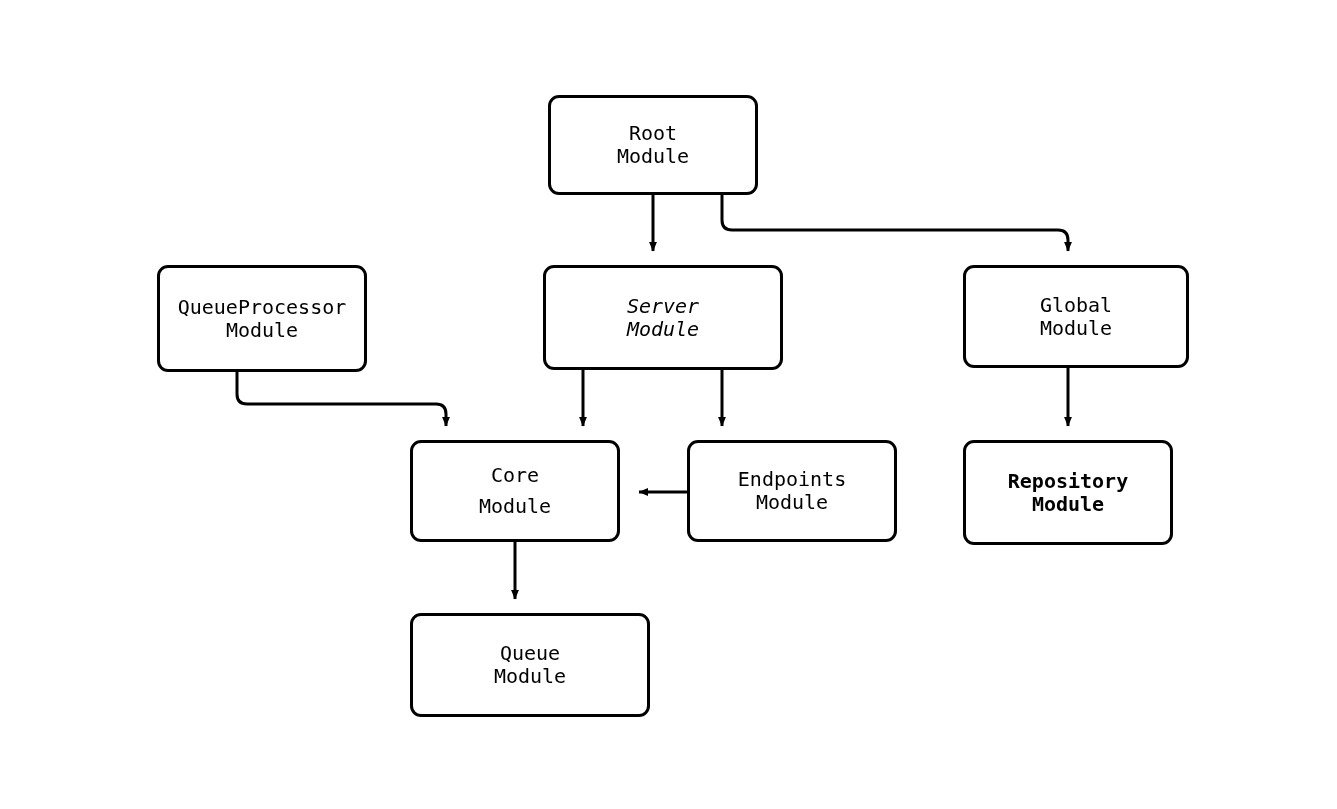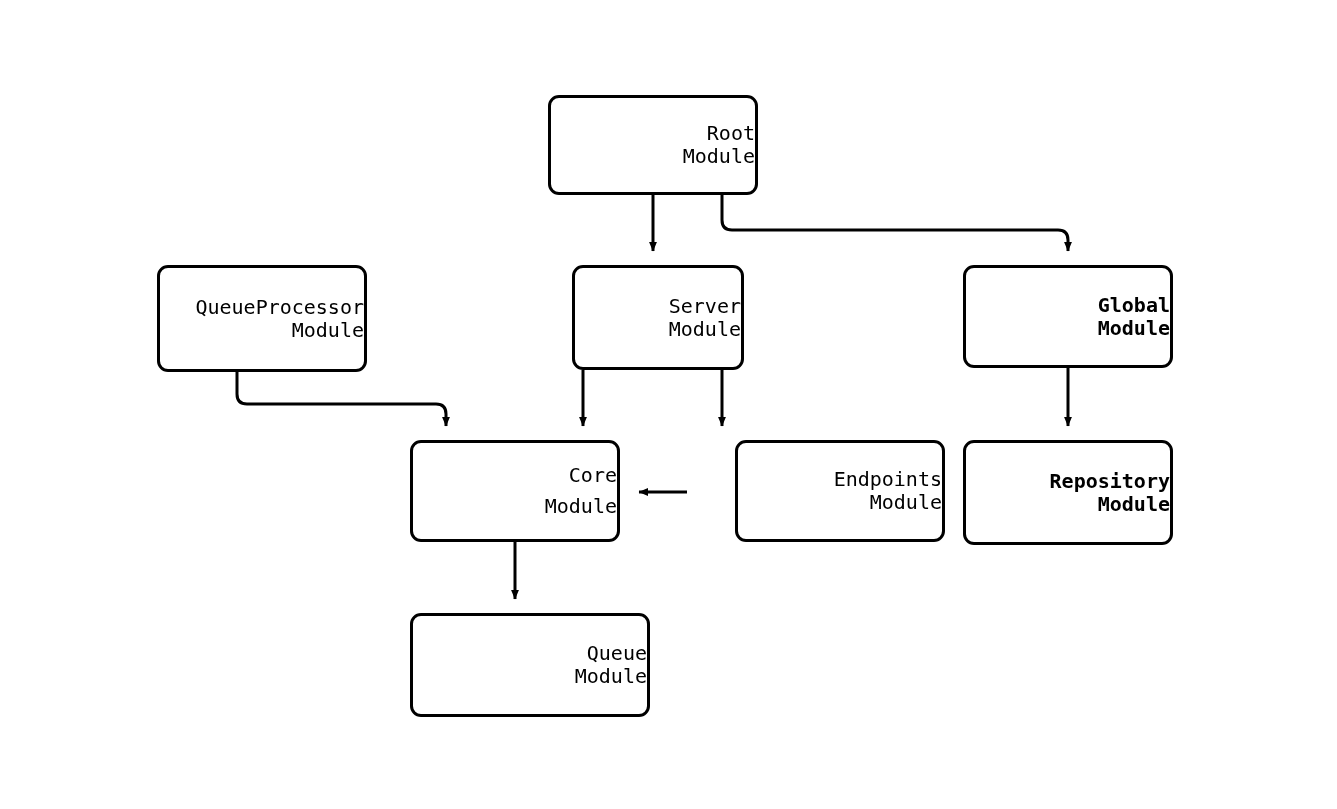--- a/index.html
+++ b/index.html
@@ -28,21 +28,21 @@
     height: 809px;
   }
   .node {
     position: absolute;
     box-sizing: border-box;
     background: #ffffff;
     border: 3px solid #000000;
     border-radius: 11px;
     display: flex;
     flex-direction: column;
-    align-items: flex-end;
+    align-items: center;
     justify-content: center;
     z-index: 2;
   }
   .node-line {
     font-family: "DejaVu Sans Mono", "Liberation Mono", monospace;
     font-size: 20px;
     line-height: 23px;
     color: #000000;
     white-space: pre;
     letter-spacing: 0px;
@@ -75,36 +75,36 @@
   <div class="node" style="left: 548px; top: 95px; width: 210px; height: 100px; border-color: rgb(0, 0, 0); color: rgb(0, 0, 0);">
     <span class="node-line">Root</span>
     <span class="node-line">Module</span>
   </div>
 
   <div class="node" style="left: 133px; top: 265px; width: 210px; height: 107px; border-color: rgb(0, 0, 0); color: rgb(0, 0, 0); margin-left: 24px;">
     <span class="node-line">QueueProcessor</span>
     <span class="node-line">Module</span>
   </div>
 
-  <div class="node" style="left: 572px; top: 265px; width: 172px; height: 105px; border-color: rgb(0, 0, 0); color: rgb(0, 0, 0);">
+  <div class="node" style="left: 543px; top: 265px; width: 240px; height: 105px; border-color: rgb(0, 0, 0); color: rgb(0, 0, 0); font-style: italic;">
     <span class="node-line">Server</span>
     <span class="node-line">Module</span>
   </div>
 
-  <div class="node" style="left: 963px; top: 265px; width: 210px; height: 103px; border-color: rgb(0, 0, 0); color: rgb(0, 0, 0); font-weight: bold;">
+  <div class="node" style="left: 963px; top: 265px; width: 226px; height: 103px; border-color: rgb(0, 0, 0); color: rgb(0, 0, 0);">
     <span class="node-line">Global</span>
     <span class="node-line">Module</span>
   </div>
 
   <div class="node" style="left: 410px; top: 440px; width: 210px; height: 102px; border-color: rgb(0, 0, 0); color: rgb(0, 0, 0); gap: 8px;">
     <span class="node-line">Core</span>
     <span class="node-line">Module</span>
   </div>
 
-  <div class="node" style="left: 687px; top: 440px; width: 210px; height: 102px; border-color: rgb(0, 0, 0); color: rgb(0, 0, 0); margin-left: 48px;">
+  <div class="node" style="left: 687px; top: 440px; width: 210px; height: 102px; border-color: rgb(0, 0, 0); color: rgb(0, 0, 0);">
     <span class="node-line">Endpoints</span>
     <span class="node-line">Module</span>
   </div>
 
   <div class="node" style="left: 963px; top: 440px; width: 210px; height: 105px; border-color: rgb(0, 0, 0); color: rgb(0, 0, 0); font-weight: bold;">
     <span class="node-line">Repository</span>
     <span class="node-line">Module</span>
   </div>
 
   <div class="node" style="left: 410px; top: 613px; width: 240px; height: 104px; border-color: rgb(0, 0, 0); color: rgb(0, 0, 0);">

